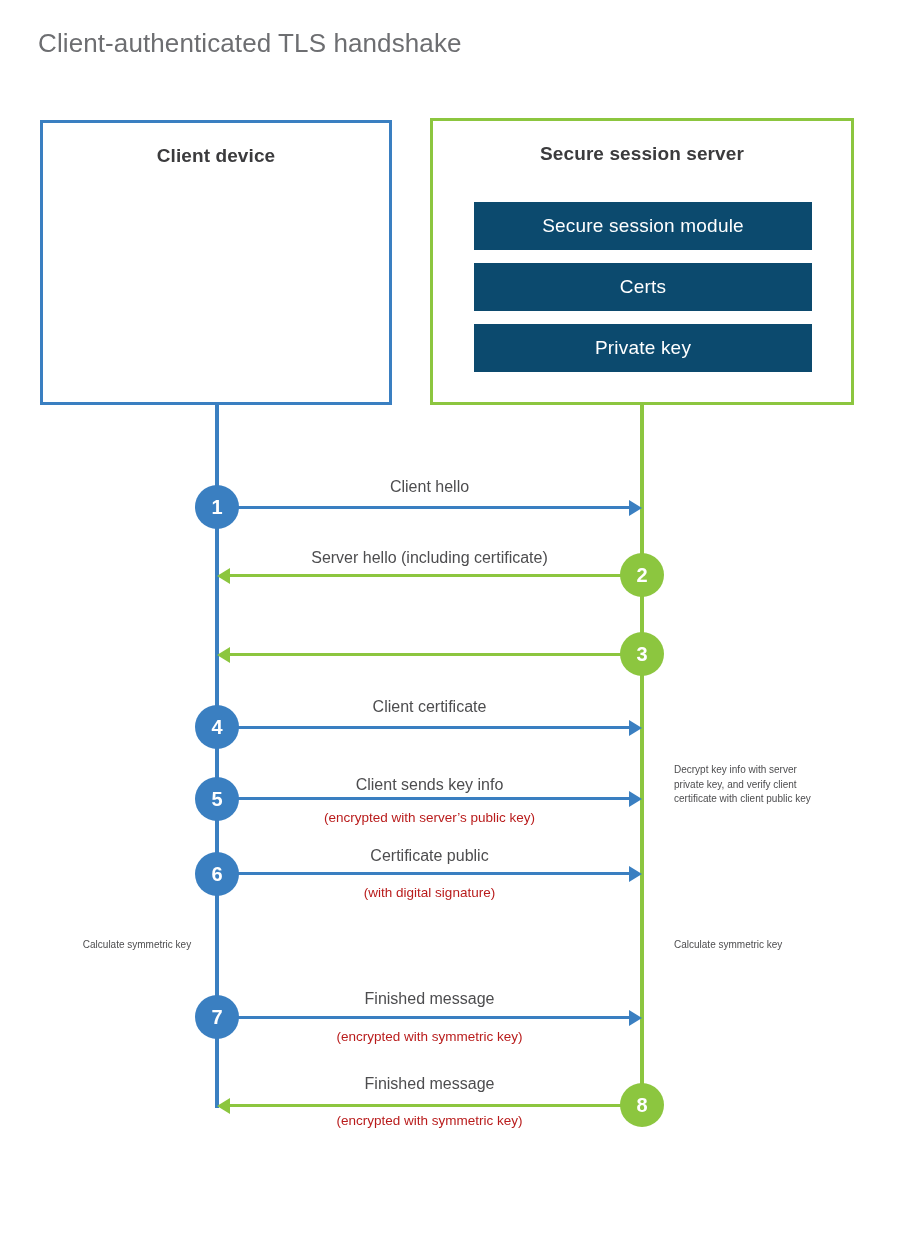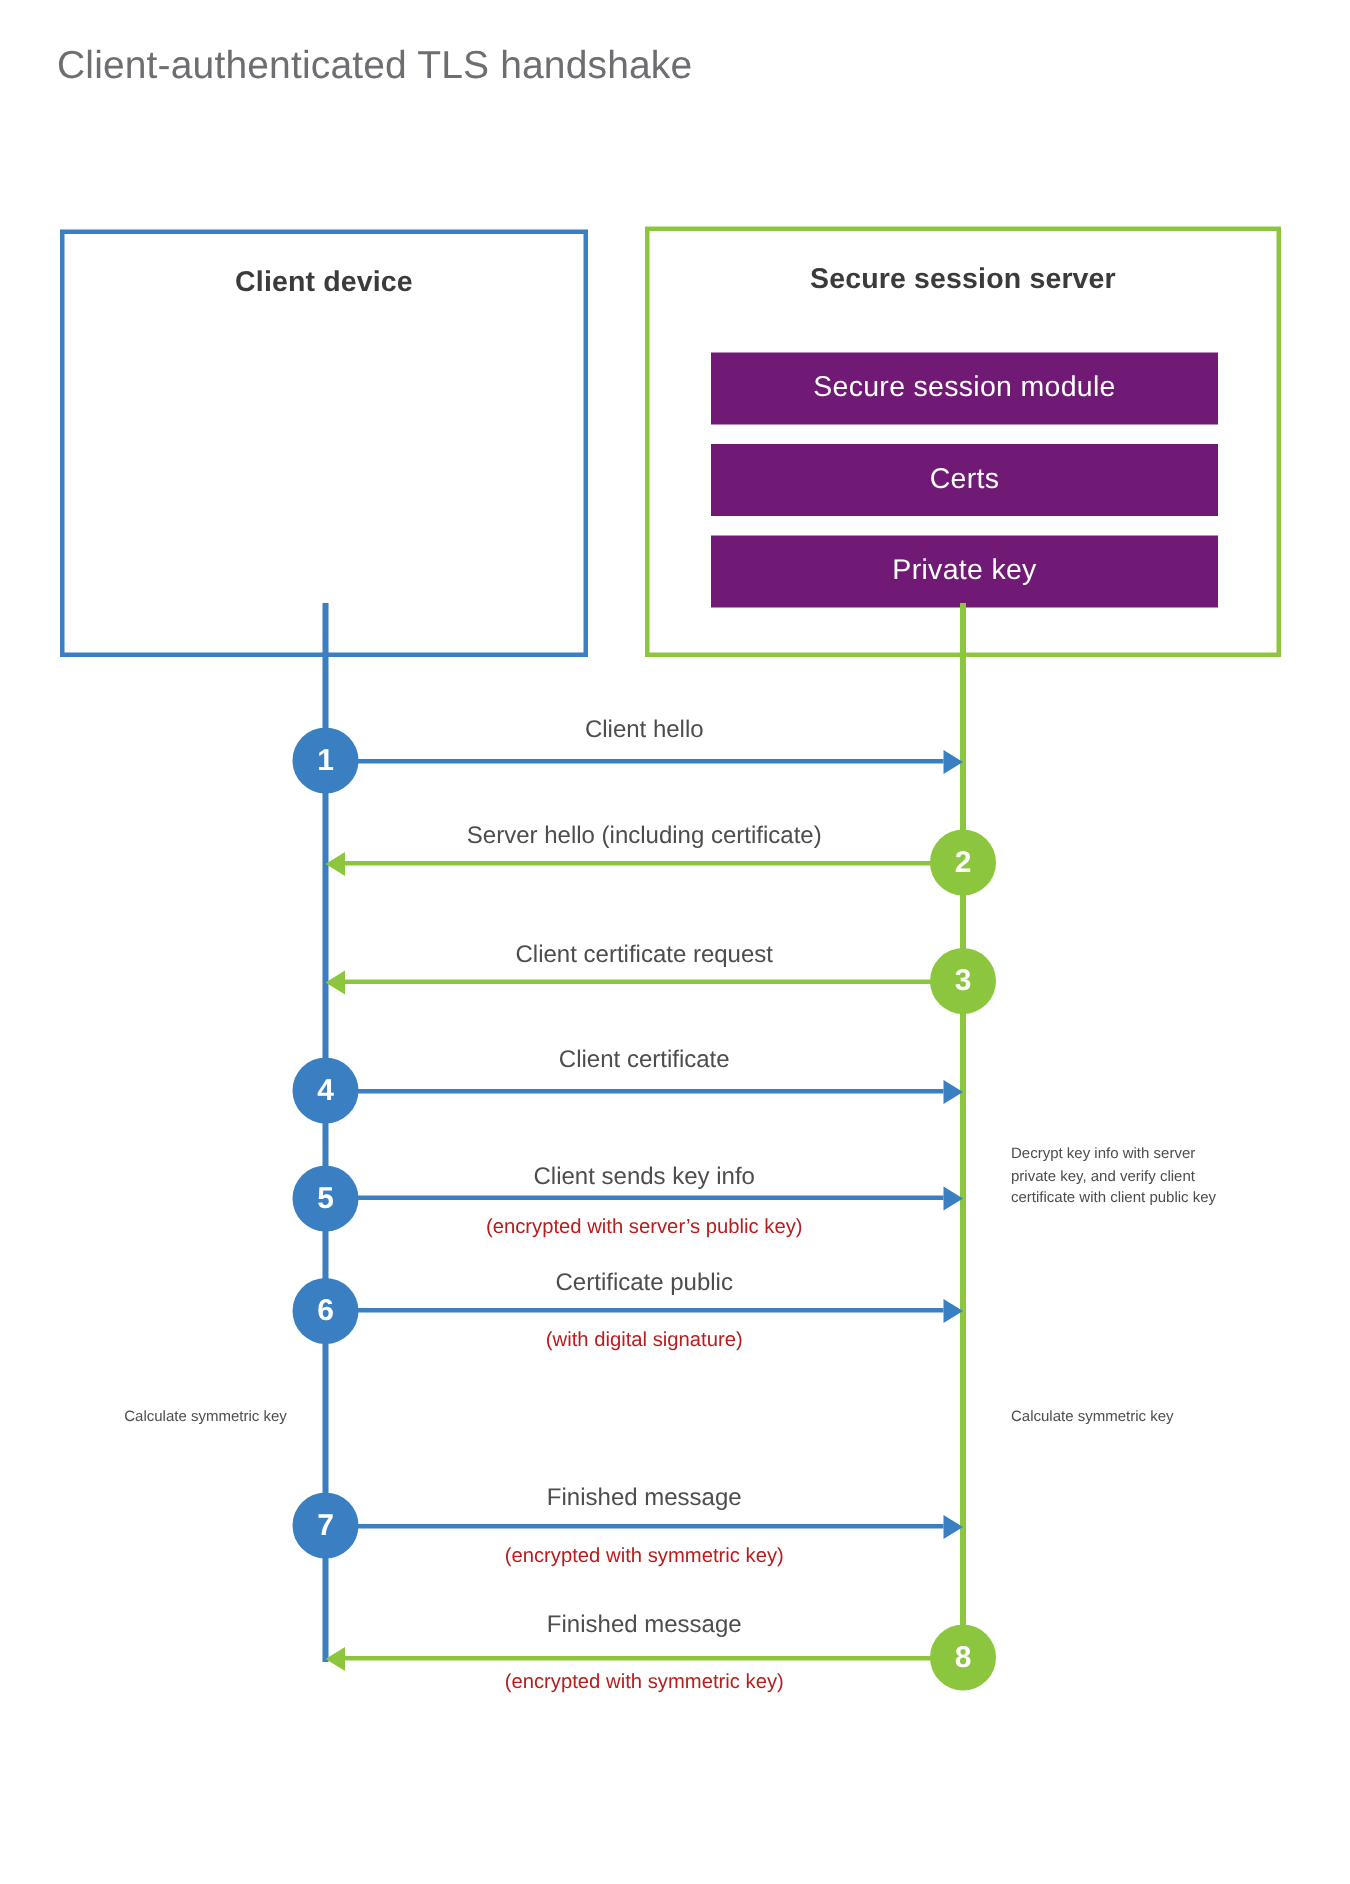--- a/index.html
+++ b/index.html
@@ -30,21 +30,20 @@
     color: #6d6e71;
     letter-spacing: 0.1px;
     white-space: nowrap;
   }
 
   
   .actor-box {
     position: absolute;
     background: #ffffff;
     box-sizing: border-box;
-    margin-top: 33px;
   }
   .actor-box.client {
     left: 40px;
     top: 120px;
     width: 352px;
     height: 285px;
     border: 3px solid #3a7fc1;
   }
   .actor-box.server {
     left: 430px;
@@ -84,21 +83,21 @@
 
   
   .server-bars {
     position: absolute;
     left: 41px;
     top: 81px;
     width: 338px;
   }
   .server-bar {
     height: 48px;
-    background: #701a75;
+    background: #0c4a6e;
     margin-bottom: 13px;
     display: flex;
     align-items: center;
     justify-content: center;
     color: #ffffff;
     font-size: 19px;
     font-weight: 300;
     letter-spacing: 0.2px;
   }
 
@@ -214,21 +213,20 @@
   <div class="msg-label" style="left:217px; top:478px; width:425px;">Client hello</div>
   <div class="arrow-line blue" style="left:217px; top:506px; width:412px;"></div>
   <div class="arrow-head right blue" style="left:629px; top:500px;"></div>
   <div class="step-circle blue" style="top:485px;">1</div>
 
   <div class="msg-label" style="left:217px; top:549px; width:425px;">Server hello (including certificate)</div>
   <div class="arrow-line green" style="left:230px; top:574px; width:412px;"></div>
   <div class="arrow-head left green" style="left:217px; top:568px;"></div>
   <div class="step-circle green" style="top:553px;">2</div>
 
-  <div class="msg-label" style="left:217px; top:628px; width:425px;">Client certificate request</div>
   <div class="arrow-line green" style="left:230px; top:653px; width:412px;"></div>
   <div class="arrow-head left green" style="left:217px; top:647px;"></div>
   <div class="step-circle green" style="top:632px;">3</div>
 
   <div class="msg-label" style="left:217px; top:698px; width:425px;">Client certificate</div>
   <div class="arrow-line blue" style="left:217px; top:726px; width:412px;"></div>
   <div class="arrow-head right blue" style="left:629px; top:720px;"></div>
   <div class="step-circle blue" style="top:705px;">4</div>
 
   <div class="msg-label" style="left:217px; top:776px; width:425px;">Client sends key info</div>

